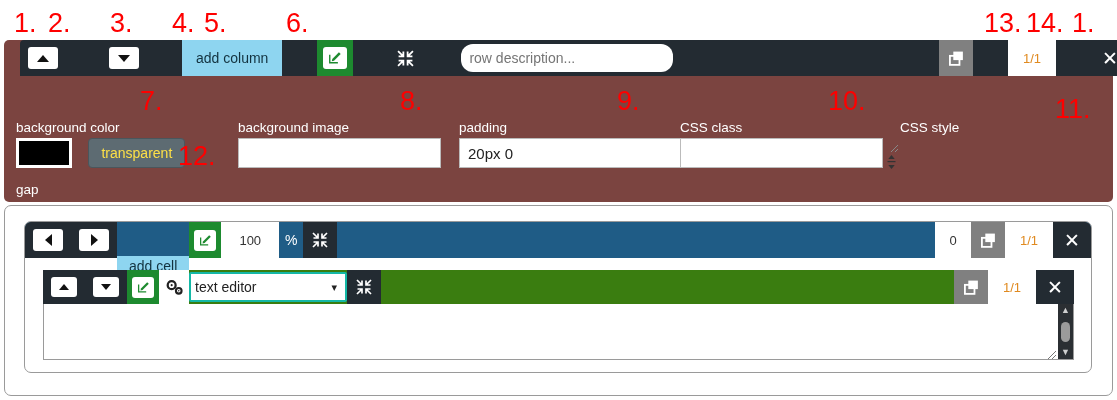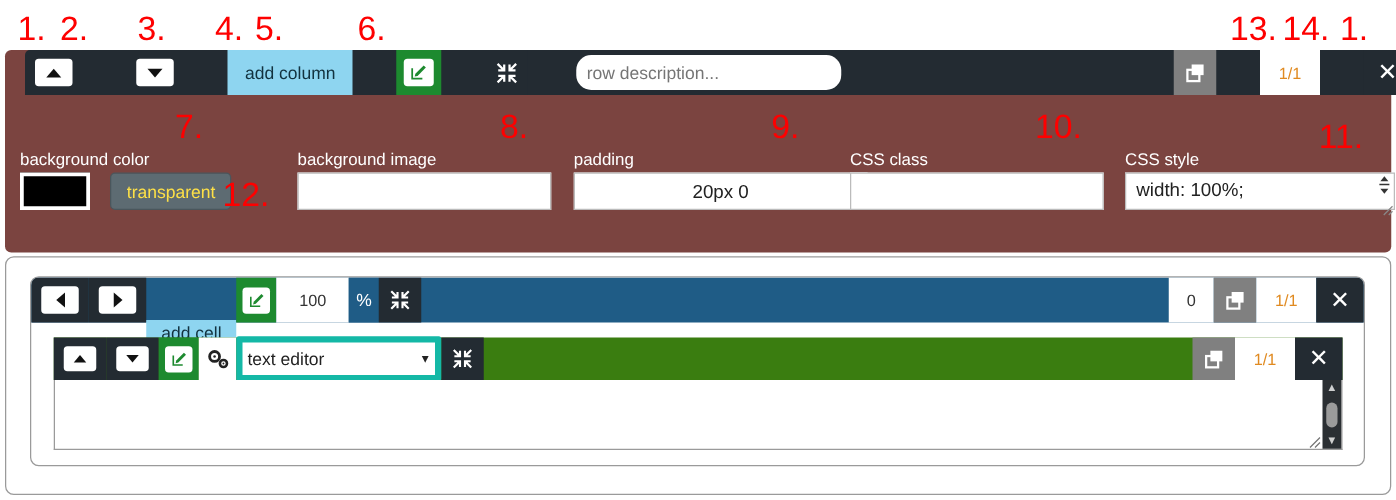--- a/index.html
+++ b/index.html
@@ -181,21 +181,21 @@
   #elem-toolbar{
     position:absolute;left:0;top:0;width:100%;height:34px;
     background:#3a7d10;display:flex;align-items:stretch;
   }
   .gear-seg{
     background:#ffffff;width:30px;
     display:flex;align-items:center;justify-content:center;
   }
   .type-select{
     width:146px;height:26px;margin:4px 0 4px 0;
-    background:#fff;border:5px solid #14b8a6;border-radius:2px;
+    background:#fff;border:2px solid #14b8a6;border-radius:2px;
     font-size:14px;color:#222;padding:0 4px;
     font-family:"Liberation Sans", sans-serif;
     -webkit-appearance:none;appearance:none;
     position:relative;
   }
   .select-wrap{position:relative;display:flex;align-items:center;}
   .select-caret{
     position:absolute;right:10px;top:50%;transform:translateY(-50%);
     pointer-events:none;color:#222;font-size:11px;
   }
@@ -302,41 +302,41 @@
 
     <div class="field" style="left:12px;top:8px;">
       <label>background color</label>
       <span class="swatch"></span>
       <span class="transparent-btn">
         <span>transparent</span>
       </span>
     </div>
 
     <div class="field" style="left:12px;top:70px;">
+      <label>gap</label>
     </div>
 
     <div class="field" style="left:234px;top:8px;">
       <label>background image</label>
       <input class="txt" style="width: 203px;" type="text" value="">
     </div>
 
     <div class="field" style="left:455px;top:8px;">
       <label>padding</label>
-      <input class="txt" style="width: 235px; text-align: center;" type="text" value="20px 0">
+      <input class="txt" style="width: 235px;" type="text" value="20px 0">
     </div>
 
     <div class="field" style="left:676px;top:8px;">
       <label>CSS class</label>
       <input class="txt" style="width: 203px;" type="text" value="">
     </div>
 
     <div class="field" style="left:896px;top:8px;">
       <label>CSS style</label>
       <span class="ta-wrap">
-        <textarea class="ta" style="">width: 100%;</textarea>
         <span class="ta-spin">
           <svg width="11" height="16" viewBox="0 0 10 16">
             <path d="M5 1l3.2 4H1.8z" fill="#333"></path>
             <rect x="1" y="7" width="8" height="1.2" fill="#333"></rect>
             <path d="M5 15l3.2-4H1.8z" fill="#333"></path>
           </svg>
         </span>
         <span class="ta-grip">
           <svg width="12" height="12" viewBox="0 0 12 12">
             <path d="M11 4L4 11M11 8L8 11" stroke="#888" stroke-width="1" fill="none"></path>

